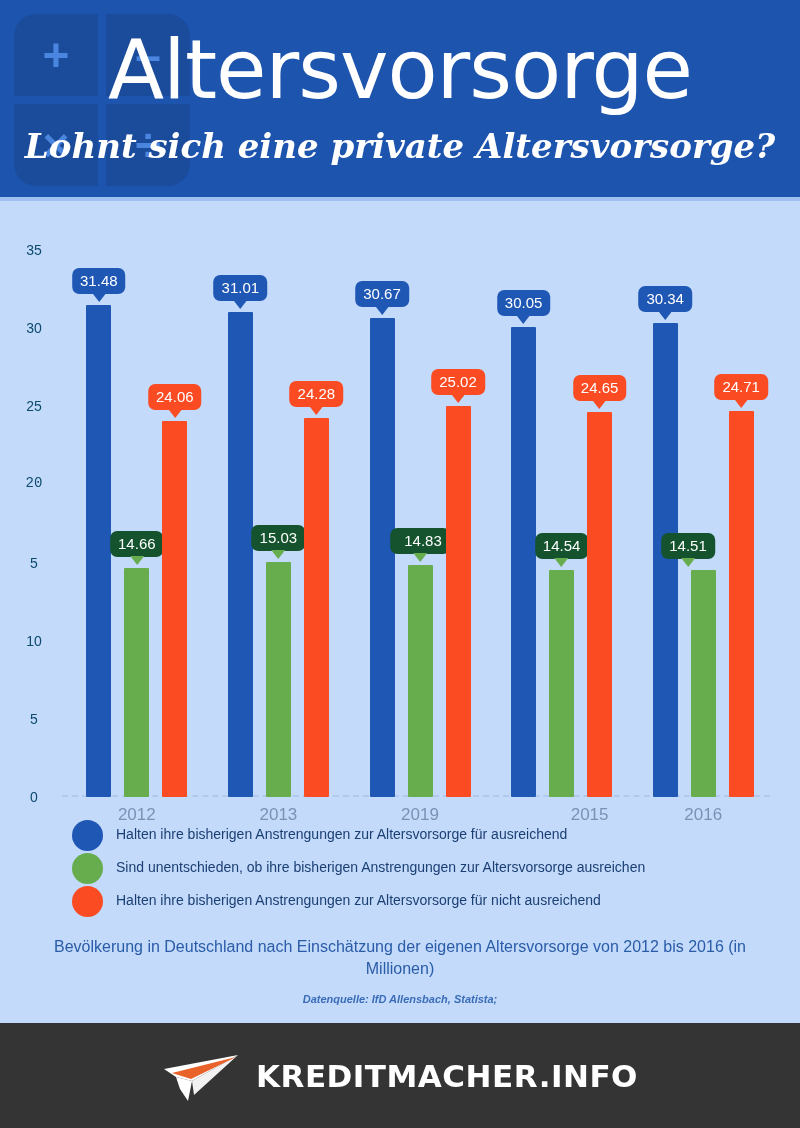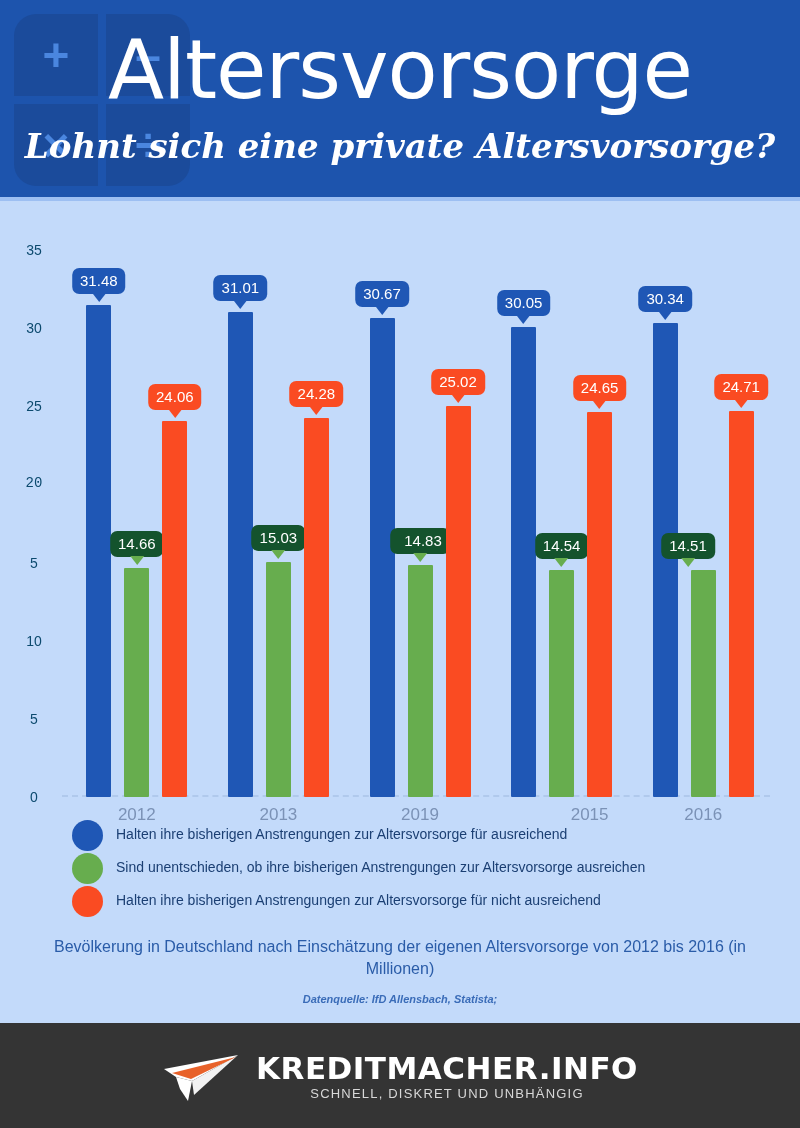--- a/index.html
+++ b/index.html
@@ -331,16 +331,15 @@
 <div class="footer">
   <div class="footer-inner">
     <svg class="plane-logo" viewBox="0 0 78 52">
       <polygon points="2,18 76,4 30,30 14,26" fill="#ffffff"></polygon>
       <polygon points="14,26 30,30 26,50 18,38" fill="#ffffff"></polygon>
       <polygon points="30,30 76,4 32,44" fill="#f2f2f2"></polygon>
       <polygon points="10,22 74,6 29,28" fill="#e8622a"></polygon>
     </svg>
     <div class="brand-block">
       <div class="brand-name">KREDITMACHER.INFO</div>
-      <div class="brand-tag">SCHNELL, DISKRET UND UNBHÄNGIG</div>
     </div>
   </div>
 </div>
 
 </body></html>

